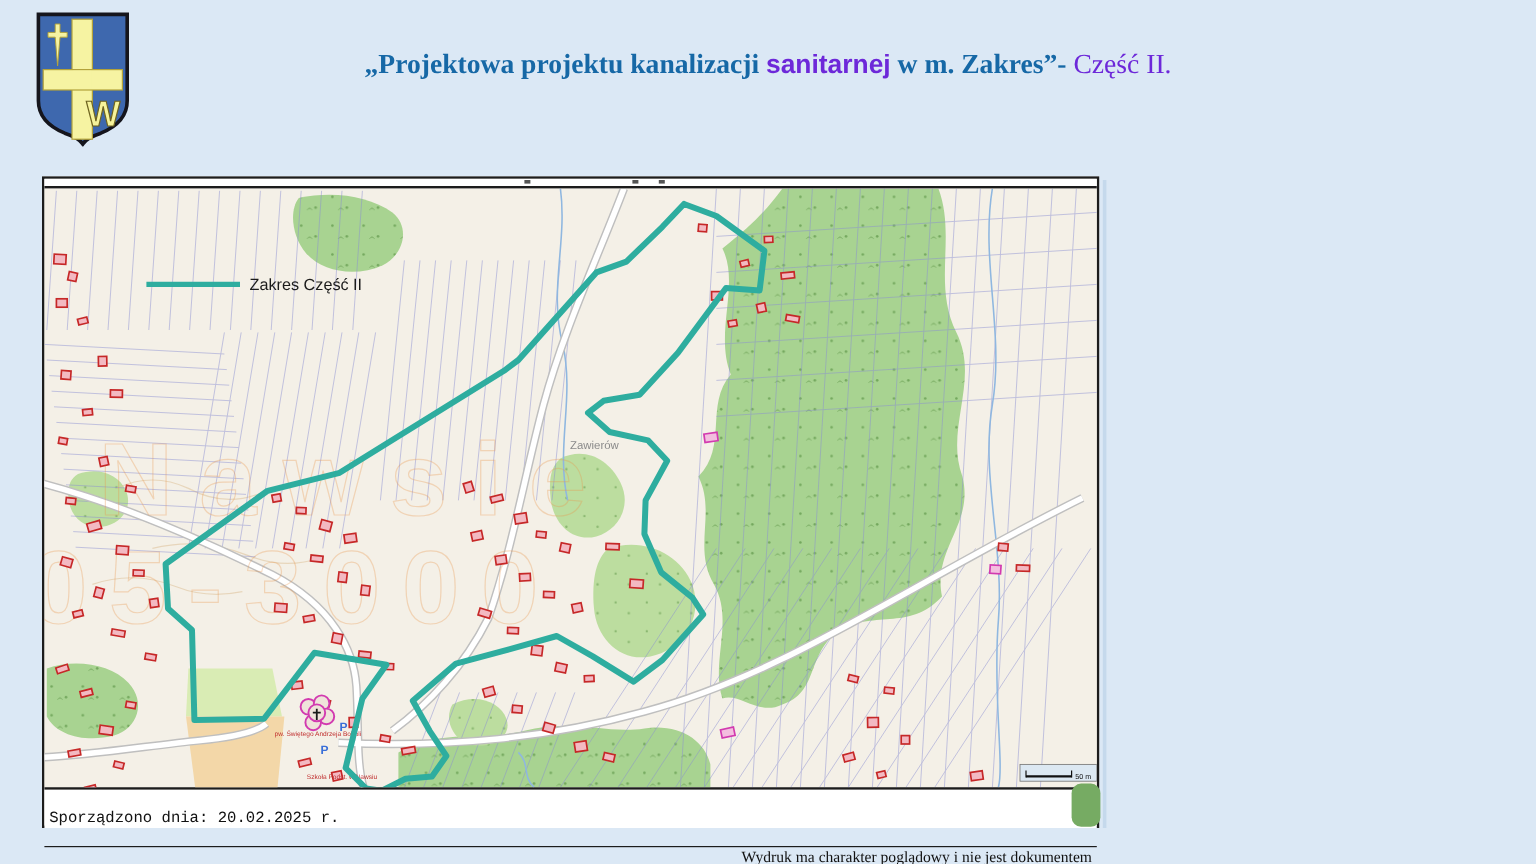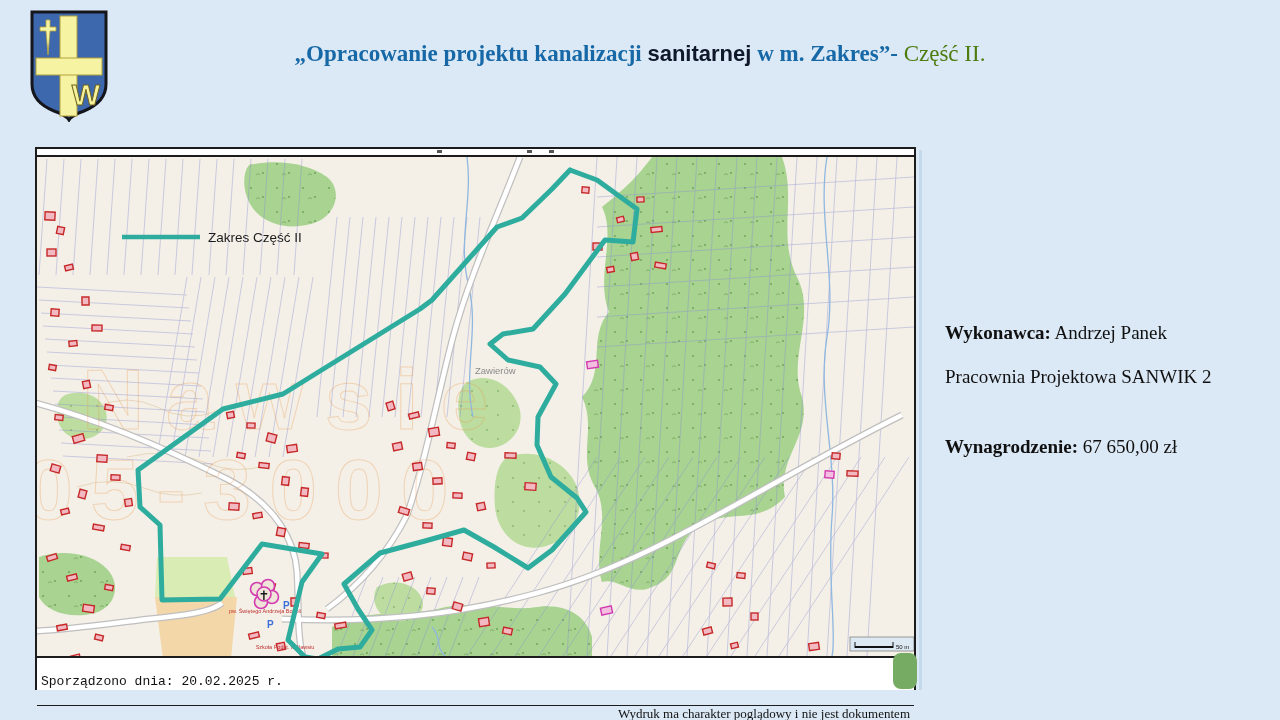--- a/index.html
+++ b/index.html
@@ -4,22 +4,22 @@
 <style>
   html,body{margin:0;padding:0;width:1280px;height:720px;overflow:hidden;
     background:#dbe8f5;font-family:"Liberation Serif",serif;}
   .slide{position:relative;width:1280px;height:720px;}
 
   
   .crest{position:absolute;left:28px;top:8px;width:82px;height:114px;}
   .title{position:absolute;left:240px;top:40px;width:800px;text-align:center;
     font-size:23px;line-height:1.25;}
   .title .t-dark{color:#1668a6;font-weight:bold;}
-  .title .t-sans{color:#0f172a;font-weight:bold;font-family:"Liberation Sans",sans-serif;font-size:22px;}
-  .title .t-light{color:#4d7c0f;font-weight:normal;}
+  .title .t-sans{color:#6d28d9;font-weight:bold;font-family:"Liberation Sans",sans-serif;font-size:22px;}
+  .title .t-light{color:#6d28d9;font-weight:normal;}
 
   
   .details{position:absolute;left:945px;top:322px;width:320px;font-size:19px;color:#101010;}
   .details .row{margin-bottom:22px;}
   .details .gap{height:26px;}
   .details b{font-weight:bold;}
 
   
   .map-panel{position:absolute;left:35px;top:147px;width:881px;height:543px;
     box-sizing:border-box;border:2px solid #1c1c1c;background:#f4f0e7;}
@@ -47,29 +47,23 @@
       <rect x="8" y="50" width="66" height="17" fill="#f6f3a2" stroke="#b3a23a" stroke-width="1"></rect>
       <rect x="33" y="51" width="15" height="15" fill="#f6f3a2"></rect>
     </g>
 
     <path d="M18,12 h4 v7 h6 v4 h-6 l-2,24 l-2,-24 h-6 v-4 h6 Z" fill="#f6f3a2" stroke="#b3a23a" stroke-width="0.8"></path>
 
     <text x="58" y="97" font-family="Liberation Sans, sans-serif" font-size="30" font-weight="bold" text-anchor="middle" fill="#f6f39a" stroke="#6e6320" stroke-width="1">W</text>
   </svg>
 
   <div class="title">
-    <span class="t-dark">„Opracowanie projektu kanalizacji </span><span class="t-sans">sanitarnej</span><span class="t-dark"> w m. Zakres”- </span><span class="t-light">Część II.</span>
+    <span class="t-dark">„Projektowa projektu kanalizacji </span><span class="t-sans">sanitarnej</span><span class="t-dark"> w m. Zakres”- </span><span class="t-light">Część II.</span>
   </div>
 
-  <div class="details">
-    <div class="row"><b>Wykonawca:</b><span> Andrzej Panek</span></div>
-    <div class="row">Pracownia Projektowa SANWIK 2</div>
-    <div class="gap"></div>
-    <div class="row"><b>Wynagrodzenie:</b><span> 67 650,00 zł</span></div>
-  </div>
 
   <div class="map-panel">
     <div class="map-topstrip">
       <i class="mk" style="left:400px"></i>
       <i class="mk" style="left:490px"></i>
       <i class="mk" style="left:512px"></i>
     </div>
 
     <svg class="map-svg" viewBox="0 0 877 499">
       <defs>

